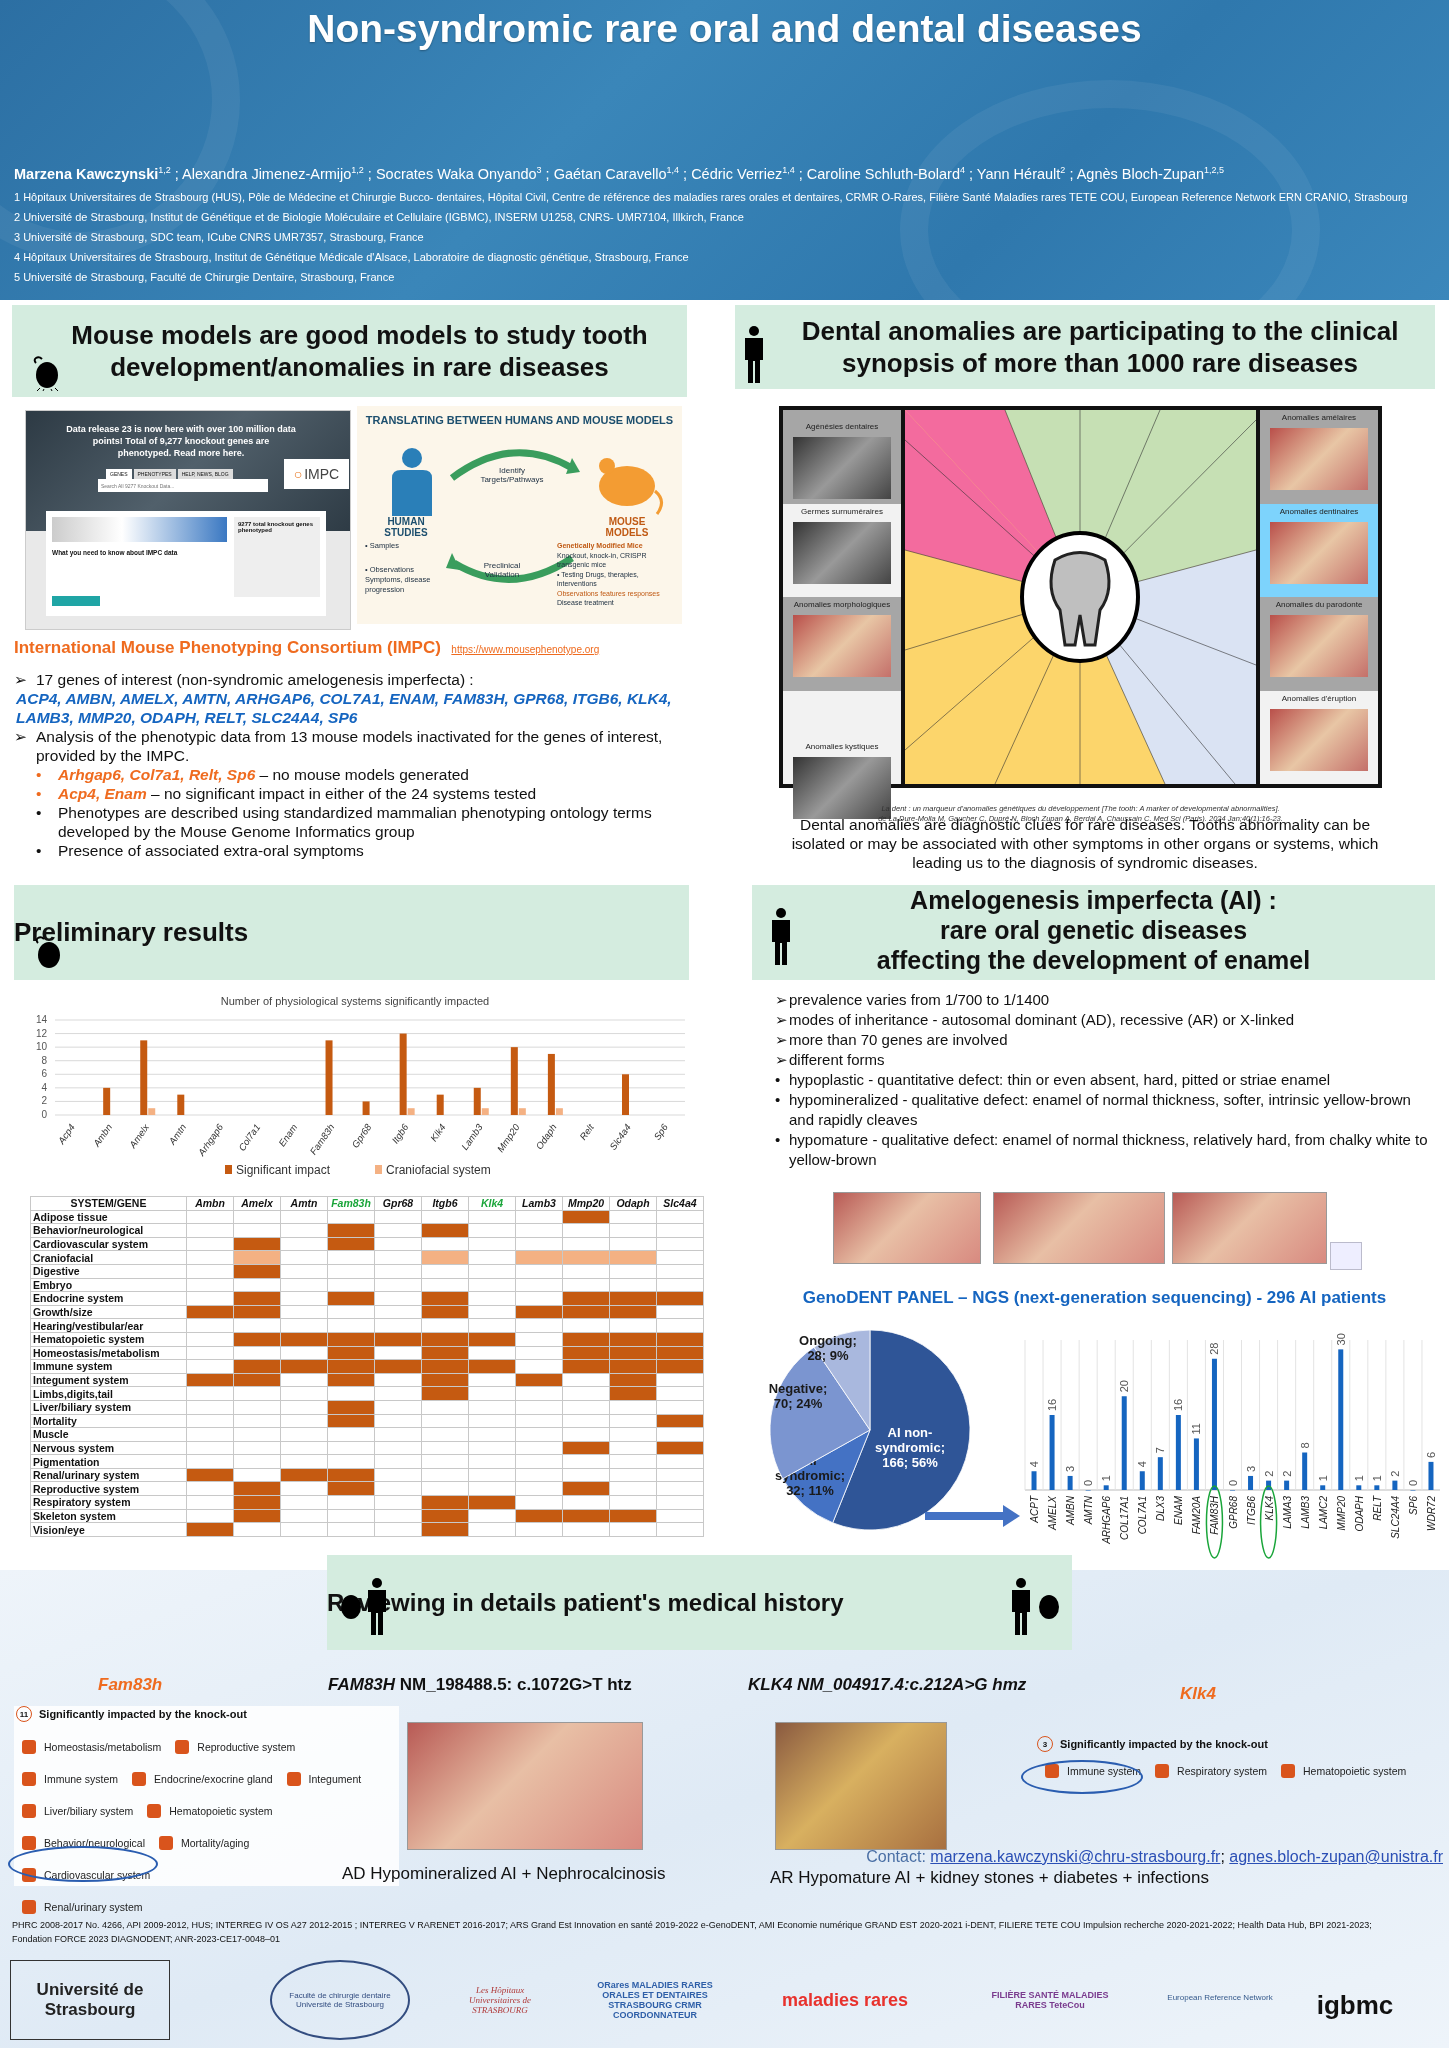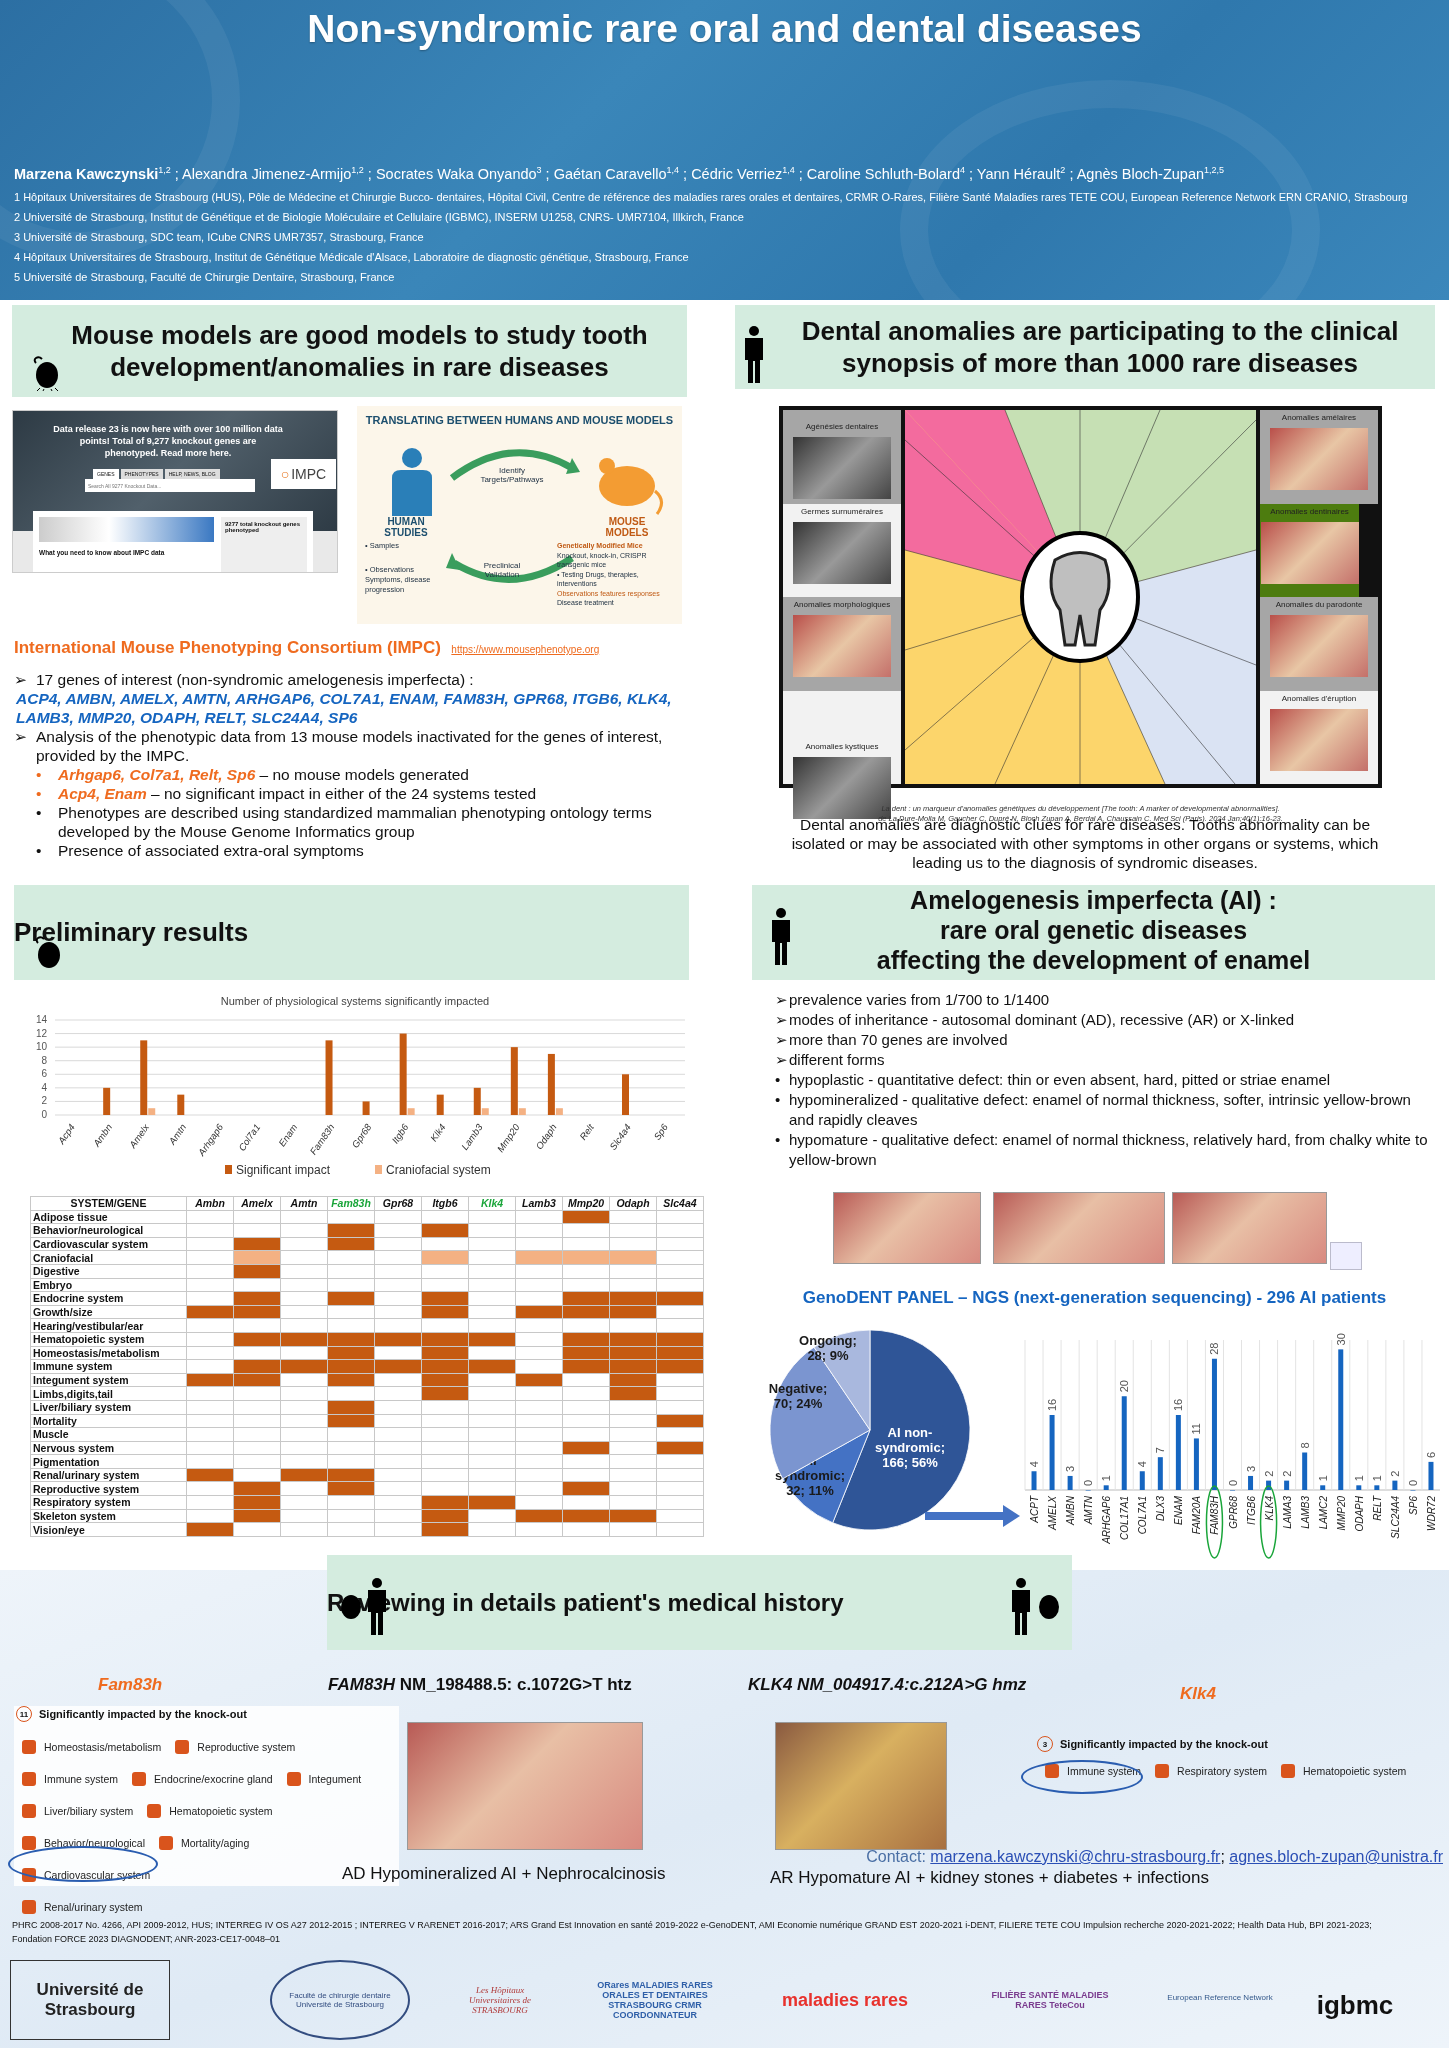--- a/index.html
+++ b/index.html
@@ -58,21 +58,21 @@
 
 <div class="sh abs" style="left:12px;top:305px;width:675px;height:92px;font-size:26px;line-height:32px;padding:0 30px 0 50px">
   <svg class="ico" style="left:18px;top:50px" width="32" height="36" viewBox="0 0 32 36">
       <path d="M6 8 C 2 4, 8 0, 12 4" stroke="#000" stroke-width="2" fill="none"></path>
       <ellipse cx="17" cy="20" rx="11" ry="13" fill="#000"></ellipse>
       <path d="M10 33 l-3 3 M14 34 l-1 2 M21 34 l1 2 M25 33 l3 3" stroke="#000"></path>
     </svg>
   <span>Mouse models are good models to study tooth development/anomalies in rare diseases</span>
 </div>
 
-<div class="abs" style="left:12px;top:410px;width:326px;height:163px;background:#e9e9e9;overflow:hidden;border:1px solid #ccc">
+<div class="abs" style="left:25px;top:410px;width:326px;height:220px;background:#e9e9e9;overflow:hidden;border:1px solid #ccc">
   <div style="position:absolute;left:0;top:0;width:100%;height:120px;background:linear-gradient(135deg,#2d3a44,#51606b 50%,#2e3b45)"></div>
   <div style="position:absolute;left:40px;top:12px;width:230px;color:#fff;font-weight:bold;font-size:9px;text-align:center;line-height:12px">Data release 23 is now here with over 100 million data points! Total of 9,277 knockout genes are phenotyped. Read more here.</div>
   <div style="position:absolute;left:80px;top:58px;display:flex;gap:2px">
     <span style="background:#fff;font-size:5px;padding:2px 4px">GENES</span>
     <span style="background:#ddd;font-size:5px;padding:2px 4px">PHENOTYPES</span>
     <span style="background:#ddd;font-size:5px;padding:2px 4px">HELP, NEWS, BLOG</span>
   </div>
   <input style="position: absolute; left: 72px; top: 68px; width: 170px; height: 13px; font-size: 5px; border: none; padding: 0px 3px;" placeholder="Search All 9277 Knockout Data...">
   <div style="position:absolute;left:258px;top:48px;width:65px;height:30px;background:#fff;color:#444;font-size:14px;display:flex;align-items:center;justify-content:center;font-weight:300">
       <span style="color:#e87722;margin-right:2px">○</span>
@@ -179,21 +179,21 @@
       <div style="position: absolute; left: 0px; top: 280.5px; width: 118px; height: 93.5px; background: rgb(242, 242, 242); text-align: center;">
         <div style="font-size: 8px; color: rgb(34, 34, 34); padding-top: 3px; margin-top: 48px;">Anomalies kystiques</div>
         <div style="margin: 6px auto 0px; width: 98px; height: 62px; background: linear-gradient(135deg, rgb(51, 51, 51), rgb(153, 153, 153) 50%, rgb(68, 68, 68));"></div>
       </div>
     </div>
   <div id="rightcol" style="position:absolute;right:0;top:0;width:118px;height:374px">
       <div style="position: absolute; left: 0px; top: 0px; width: 118px; height: 93.5px; background: rgb(166, 166, 166); text-align: center;">
         <div style="font-size: 8px; color: rgb(34, 34, 34); padding-top: 3px;">Anomalies amélaires</div>
         <div style="margin: 6px auto 0px; width: 98px; height: 62px; background: linear-gradient(135deg, rgb(185, 79, 74), rgb(232, 198, 165) 50%, rgb(196, 112, 106));"></div>
       </div>
-      <div style="position: absolute; left: 0px; top: 93.5px; width: 99px; height: 93.5px; background: #4d7c0f; text-align: center;">
+      <div style="position: absolute; left: 0px; top: 93.5px; width: 118px; height: 93.5px; background: #7dd3fc; text-align: center;">
         <div style="font-size: 8px; color: rgb(34, 34, 34); padding-top: 3px;">Anomalies dentinaires</div>
         <div style="margin: 6px auto 0px; width: 98px; height: 62px; background: linear-gradient(135deg, rgb(185, 79, 74), rgb(232, 198, 165) 50%, rgb(196, 112, 106));"></div>
       </div>
       <div style="position: absolute; left: 0px; top: 187px; width: 118px; height: 93.5px; background: rgb(166, 166, 166); text-align: center;">
         <div style="font-size: 8px; color: rgb(34, 34, 34); padding-top: 3px;">Anomalies du parodonte</div>
         <div style="margin: 6px auto 0px; width: 98px; height: 62px; background: linear-gradient(135deg, rgb(185, 79, 74), rgb(232, 198, 165) 50%, rgb(196, 112, 106));"></div>
       </div>
       <div style="position: absolute; left: 0px; top: 280.5px; width: 118px; height: 93.5px; background: rgb(242, 242, 242); text-align: center;">
         <div style="font-size: 8px; color: rgb(34, 34, 34); padding-top: 3px;">Anomalies d'éruption</div>
         <div style="margin: 6px auto 0px; width: 98px; height: 62px; background: linear-gradient(135deg, rgb(185, 79, 74), rgb(232, 198, 165) 50%, rgb(196, 112, 106));"></div>

